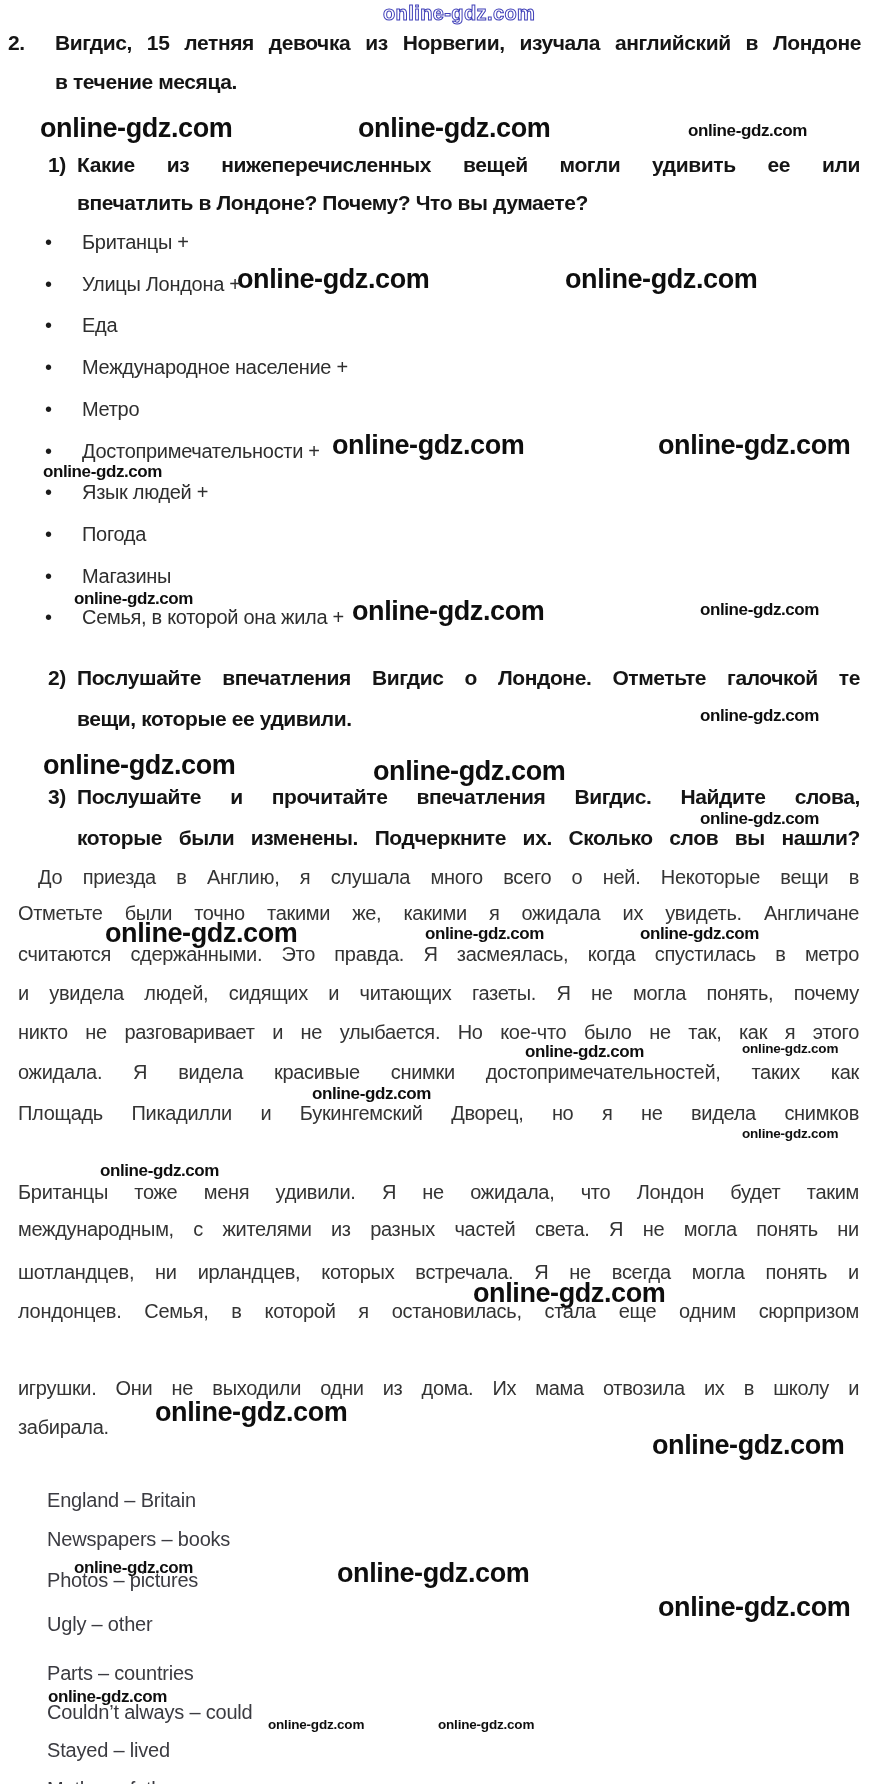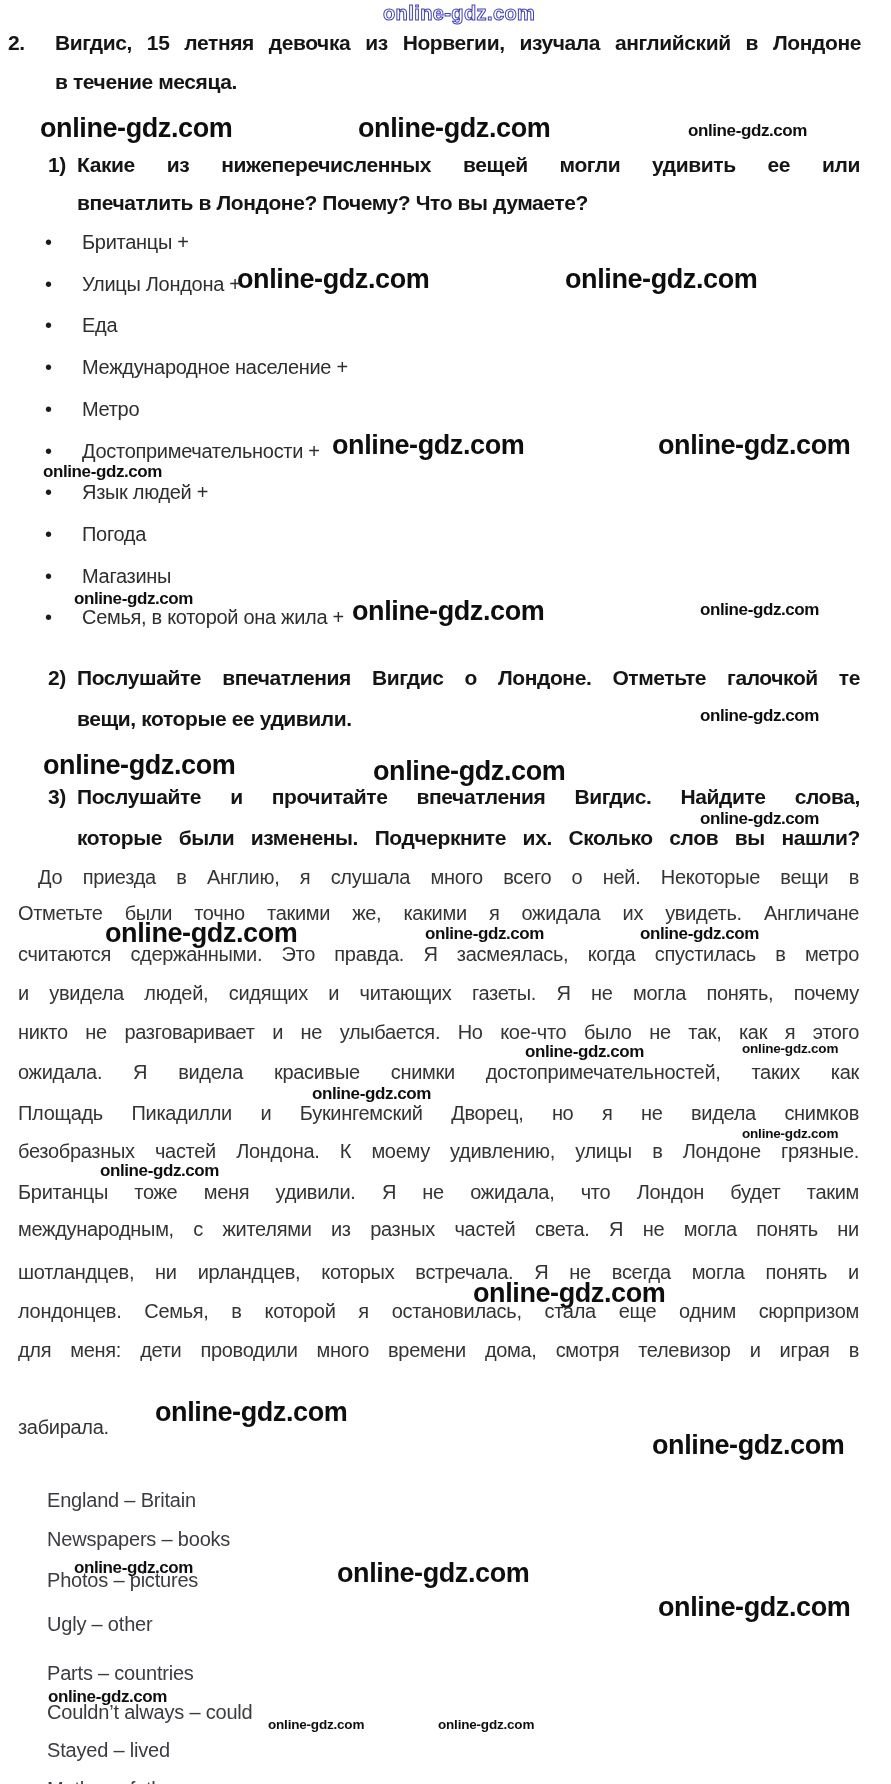--- a/index.html
+++ b/index.html
@@ -96,26 +96,25 @@
   <div class="abs h just" style="left:77px;top:785px;width:783px">Послушайте и прочитайте впечатления Вигдис. Найдите слова,</div>
   <div class="abs h just" style="left:77px;top:826px;width:783px">которые были изменены. Подчеркните их. Сколько слов вы нашли?</div>
 
   <div class="abs t just" style="left:18px;top:866px;width:841px;padding-left:20px;box-sizing:border-box">До приезда в Англию, я слушала много всего о ней. Некоторые вещи в</div>
   <div class="abs t just" style="left:18px;top:902px;width:841px">Отметьте были точно такими же, какими я ожидала их увидеть. Англичане</div>
   <div class="abs t just" style="left:18px;top:943px;width:841px">считаются сдержанными. Это правда. Я засмеялась, когда спустилась в метро</div>
   <div class="abs t just" style="left:18px;top:982px;width:841px">и увидела людей, сидящих и читающих газеты. Я не могла понять, почему</div>
   <div class="abs t just" style="left:18px;top:1021px;width:841px">никто не разговаривает и не улыбается. Но кое-что было не так, как я этого</div>
   <div class="abs t just" style="left:18px;top:1061px;width:841px">ожидала. Я видела красивые снимки достопримечательностей, таких как</div>
   <div class="abs t just" style="left:18px;top:1102px;width:841px">Площадь Пикадилли и Букингемский Дворец, но я не видела снимков</div>
-  <div class="abs t just" style="left:18px;top:1140px;width:841px">безобразных частей Лондона. К моему удивлению, улицы в Лондоне грязные.</div>
   <div class="abs t just" style="left:18px;top:1181px;width:841px">Британцы тоже меня удивили. Я не ожидала, что Лондон будет таким</div>
   <div class="abs t just" style="left:18px;top:1218px;width:841px">международным, с жителями из разных частей света. Я не могла понять ни</div>
   <div class="abs t just" style="left:18px;top:1261px;width:841px">шотландцев, ни ирландцев, которых встречала. Я не всегда могла понять и</div>
   <div class="abs t just" style="left:18px;top:1300px;width:841px">лондонцев. Семья, в которой я остановилась, стала еще одним сюрпризом</div>
-  <div class="abs t just" style="left:18px;top:1339px;width:841px">для меня: дети проводили много времени дома, смотря телевизор и играя в</div>
+  <div class="abs t just" style="left:18px;top:1377px;width:841px">игрушки. Они не выходили одни из дома. Их мама отвозила их в школу и</div>
   <div class="abs t" style="left:18px;top:1416px">забирала.</div>
 
   <div class="abs pair" style="left:47px;top:1457px">England – Britain</div>
   <div class="abs pair" style="left:47px;top:1496px">Newspapers – books</div>
   <div class="abs pair" style="left:47px;top:1537px">Photos – pictures</div>
   <div class="abs pair" style="left:47px;top:1581px">Ugly – other</div>
   <div class="abs pair" style="left:47px;top:1630px">Parts – countries</div>
   <div class="abs pair" style="left:47px;top:1669px">Couldn’t always – could</div>
   <div class="abs pair" style="left:47px;top:1707px">Stayed – lived</div>
   <div class="abs pair" style="left:47px;top:1746px">Mother – father</div>

